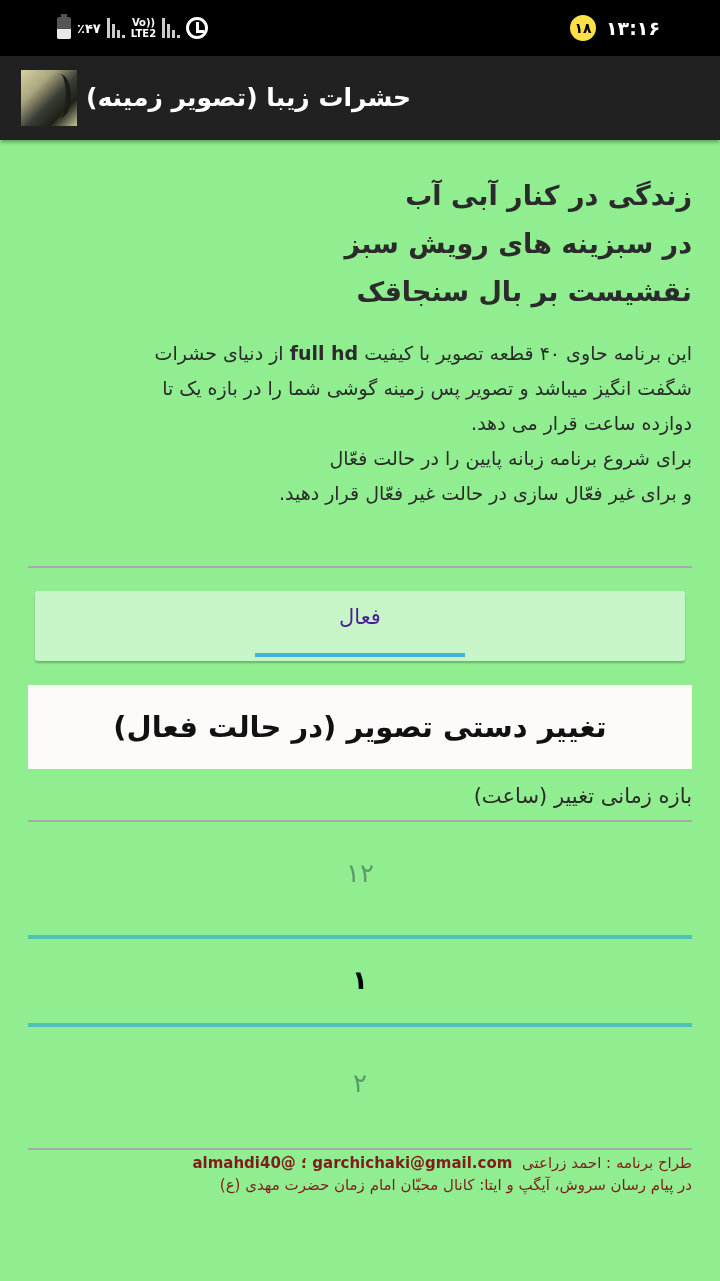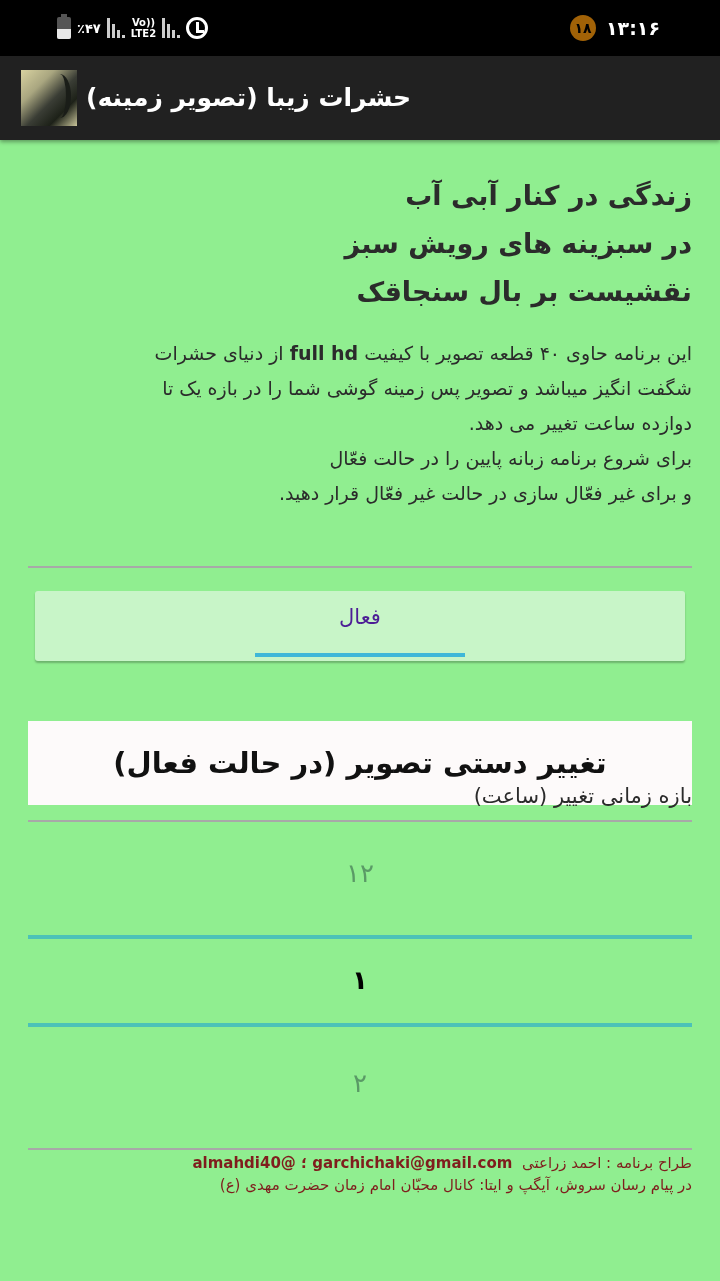--- a/index.html
+++ b/index.html
@@ -42,21 +42,21 @@
     }
     .alarm::before {
       content: ""; position: absolute; left: 7px; top: 2px; width: 3px; height: 8px;
       border-left: 3px solid #fff; border-bottom: 3px solid #fff; width: 5px;
     }
     .status-right {
       position: absolute; right: 60px; top: 14px; height: 28px;
       display: flex; align-items: center; gap: 10px;
     }
     .notif-badge {
-      width: 26px; height: 26px; border-radius: 50%; background: #a16207; color: #000;
+      width: 26px; height: 26px; border-radius: 50%; background: #fde047; color: #000;
       font-size: 14px; font-weight: bold; display: flex; align-items: center; justify-content: center;
     }
     .clock { font-size: 19px; font-weight: bold; }
 
     .app-bar {
       position: absolute; left: 0; top: 56px; width: 720px; height: 84px;
       background: #212121;
       box-shadow: 0 2px 4px rgba(0,0,0,0.35);
     }
     .app-icon {
@@ -97,21 +97,21 @@
     }
     .toggle-underline {
       position: absolute; left: 220px; width: 210px; top: 62px; height: 4px;
       background: #3fb8d8;
     }
 
     .manual-btn {
       position: absolute; left: 28px; top: 545px; width: 664px; height: 84px;
       background: #fdfafa;
       display: flex; align-items: center; justify-content: center;
-      font-size: 29px; font-weight: bold; color: #111; direction: rtl; margin-top: 36px;
+      font-size: 29px; font-weight: bold; color: #111; direction: rtl;
     }
     .interval-label {
       position: absolute; right: 28px; top: 644px; direction: rtl;
       font-size: 21px; color: #2b2b2b;
     }
 
     .picker-item {
       position: absolute; left: 28px; width: 664px; text-align: center;
       font-size: 26px;
     }
@@ -170,21 +170,21 @@
 <div class="content">
   <div class="poem">
     <div>زندگی در کنار آبی آب</div>
     <div>در سبزینه های رویش سبز</div>
     <div>نقشیست بر بال سنجاقک</div>
   </div>
 
   <div class="desc">
     <div><span>این برنامه حاوی ۴۰ قطعه تصویر با کیفیت </span><b>full hd</b><span> از دنیای حشرات</span></div>
     <div>شگفت انگیز  میباشد و تصویر پس زمینه گوشی شما را در بازه یک تا</div>
-    <div>دوازده ساعت تغییر می دهد.</div>
+    <div>دوازده ساعت قرار می دهد.</div>
     <div>برای شروع برنامه زبانه پایین را در حالت فعّال</div>
     <div> و برای غیر فعّال سازی در حالت غیر فعّال قرار دهید.</div>
   </div>
 
   <div class="divider" style="top:426px"></div>
 
   <div class="toggle-card">
     <div class="toggle-label">فعال</div>
     <div class="toggle-underline"></div>
   </div>

